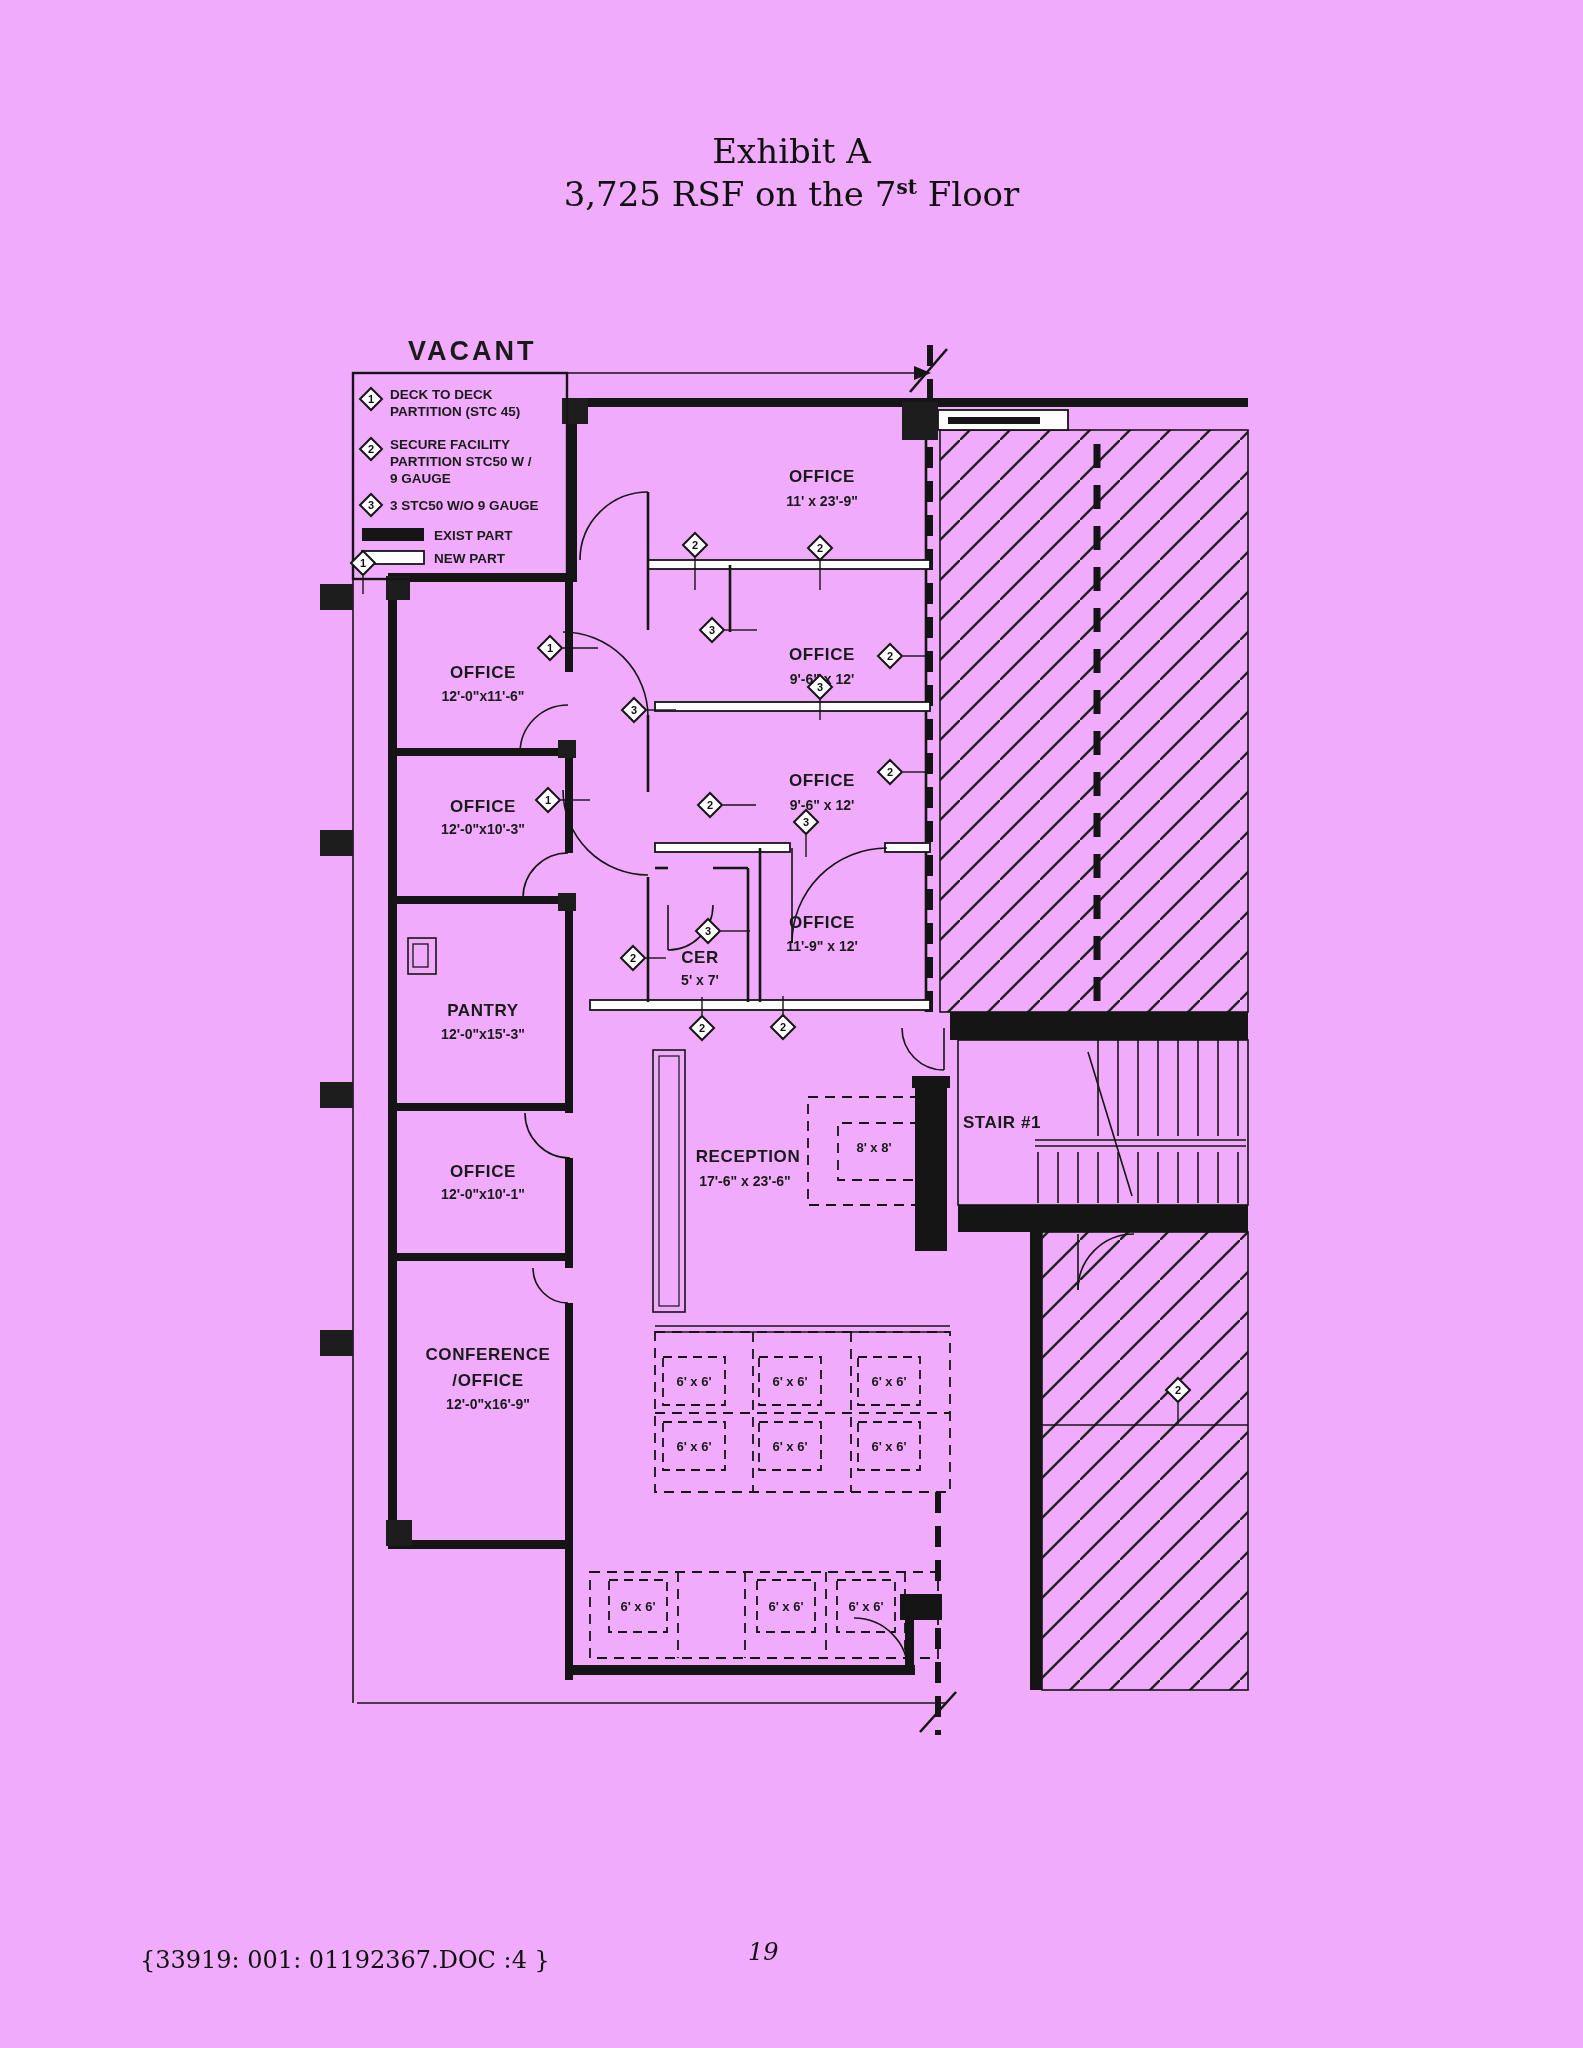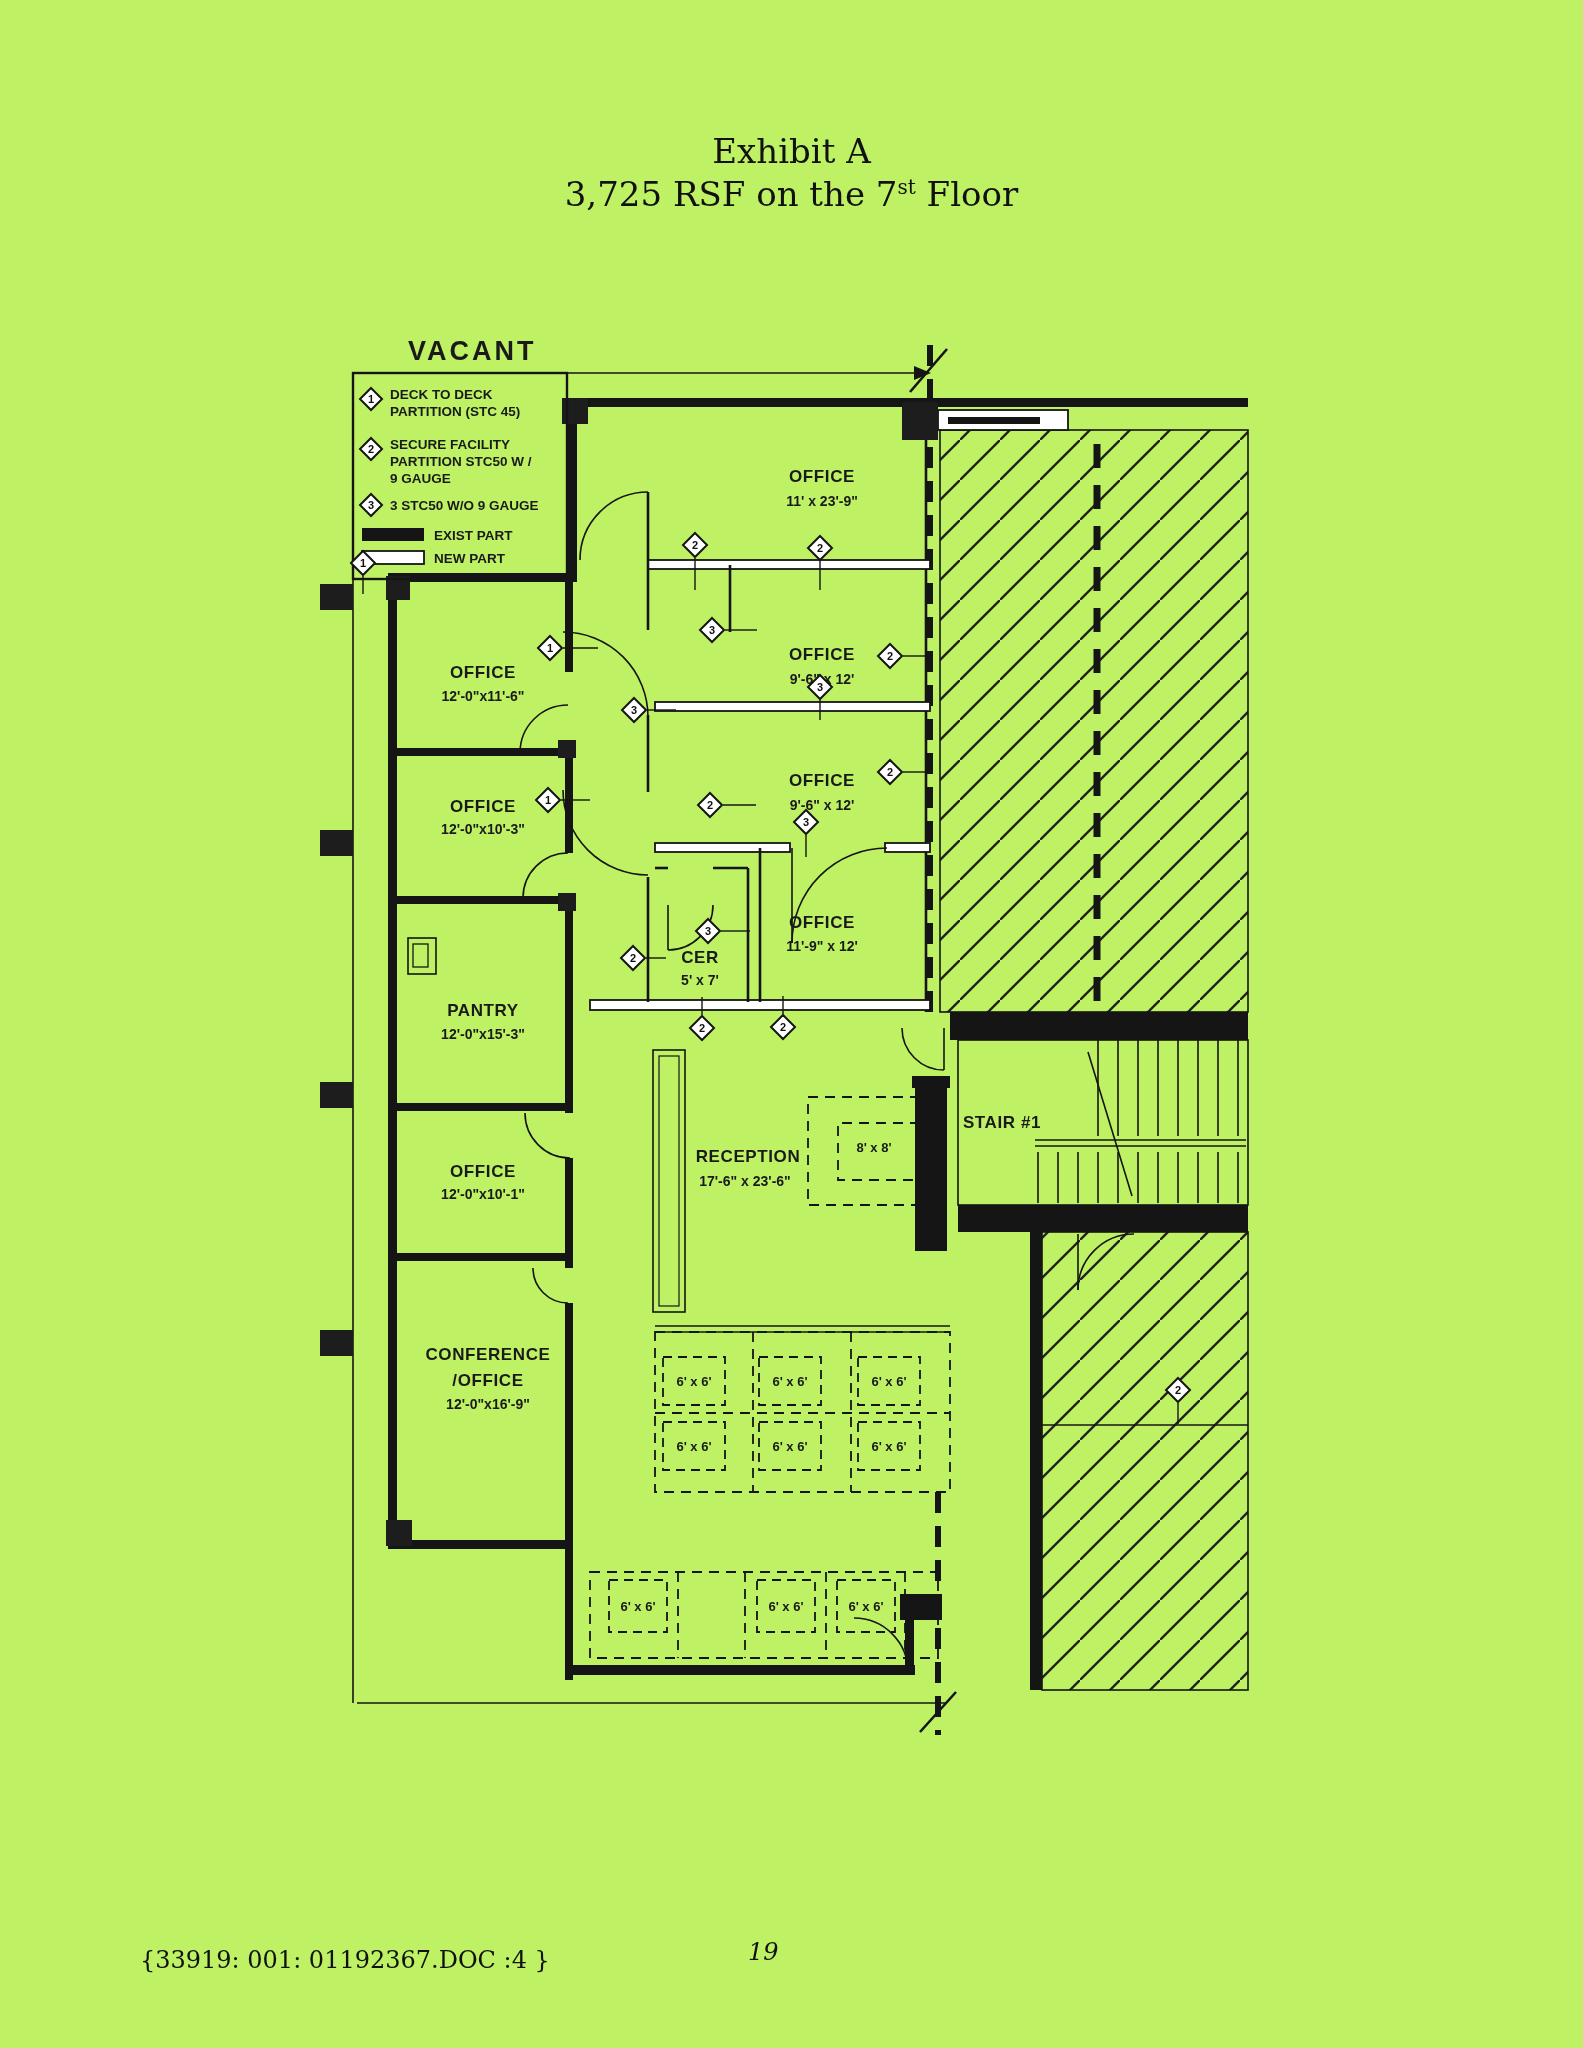--- a/index.html
+++ b/index.html
@@ -1,20 +1,20 @@
 <!DOCTYPE html>
 <html><head>
 <meta charset="utf-8">
 <style>
   html,body{margin:0;padding:0;background:#e8e8e8;}
-  #page{position:relative;width:1583px;height:2048px;background:#bef264;overflow:hidden;
+  #page{position:relative;width:1583px;height:2048px;background:#f0abfc;overflow:hidden;
         font-family:"Liberation Sans",sans-serif;color:#161616;}
   #titleblock{position:absolute;top:130px;left:0;width:100%;text-align:center;
               font-family:"DejaVu Serif",serif;font-size:34px;color:#111;line-height:1.25;}
-  #titleblock sup{font-size:20px;}
+  #titleblock sup{font-size:20px;font-weight:bold;}
   #footer{position:absolute;top:1938px;left:0;width:100%;
           font-family:"DejaVu Serif",serif;font-size:24px;color:#111;}
   #footer .fleft{position:absolute;left:140px;top:8px;}
   #footer .fpage{position:absolute;left:748px;top:0;font-style:italic;}
   svg text{user-select:none;}
   .wall{fill:#151515;}
   .col{fill:#1d1d1d;}
   .nwall{fill:#ffffff;stroke:#151515;stroke-width:1.8;}
   .thin{stroke:#151515;stroke-width:1.6;fill:none;}
   .thick{stroke:#151515;stroke-width:2.6;fill:none;}

